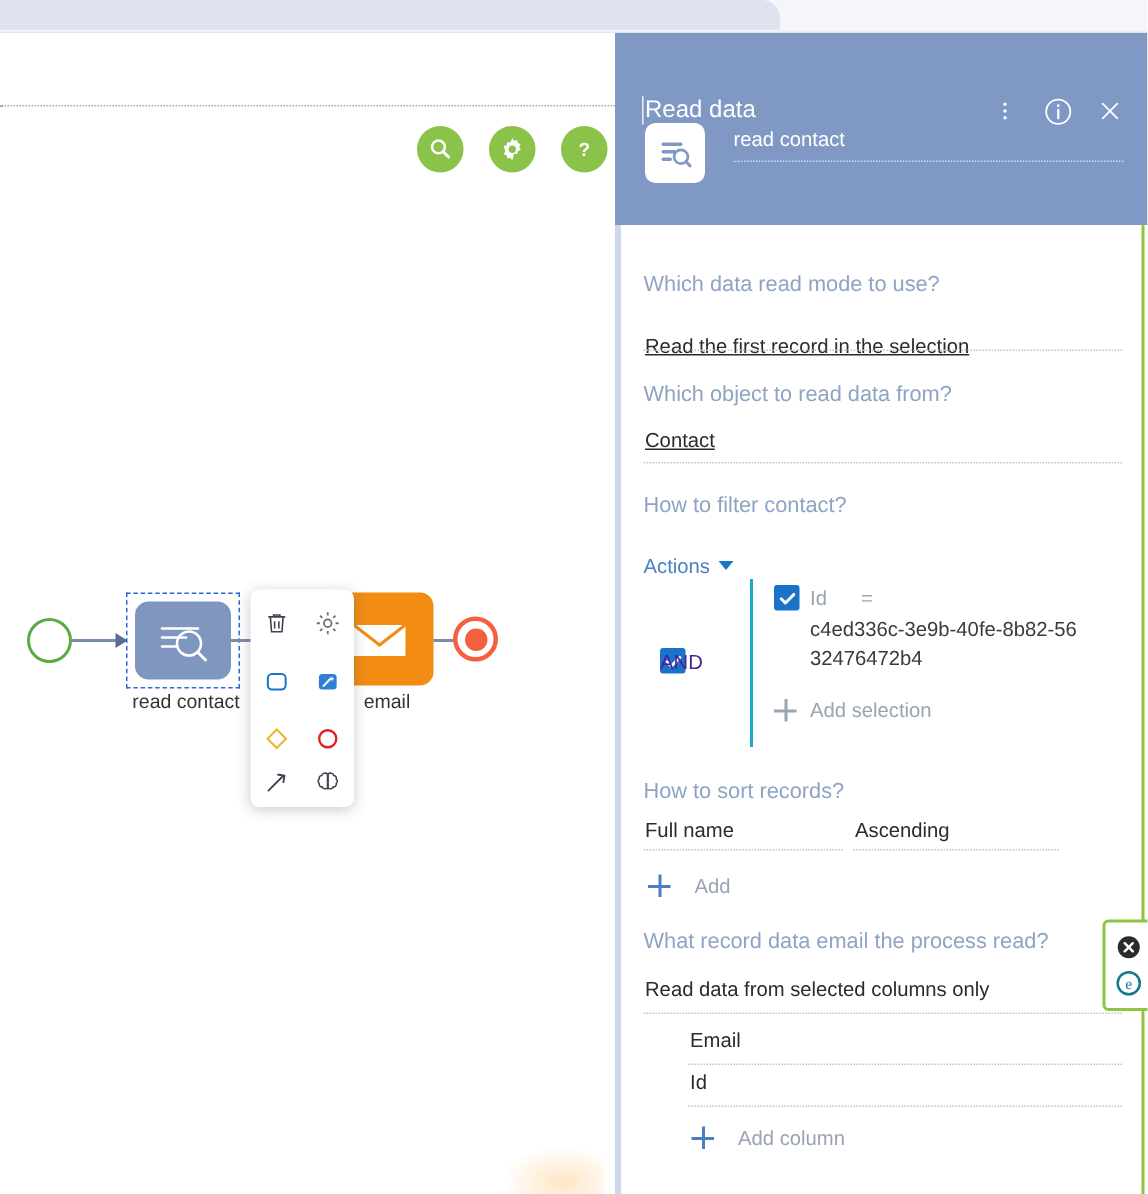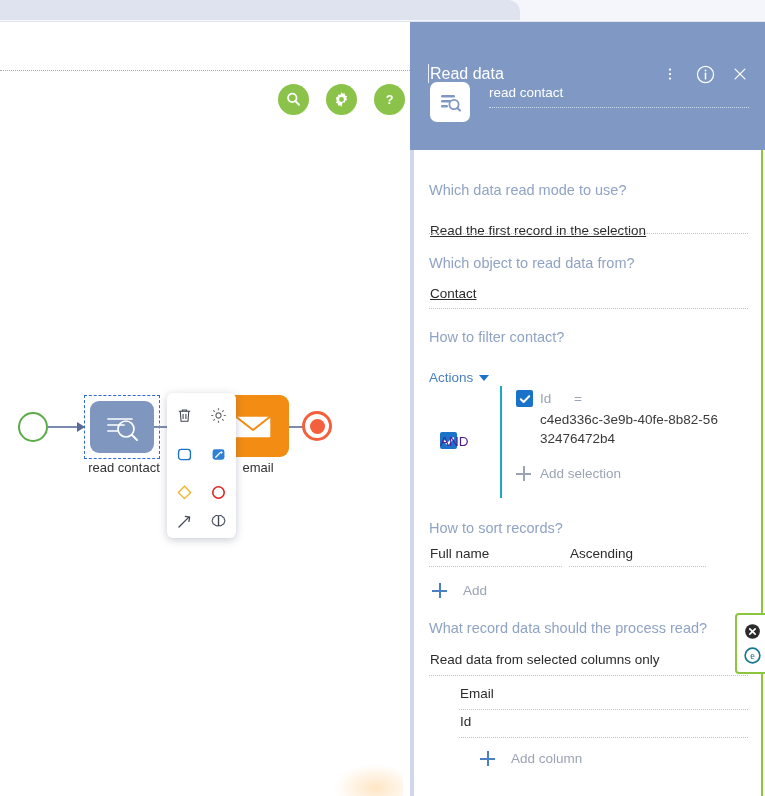--- a/index.html
+++ b/index.html
@@ -338,31 +338,31 @@
 <div class="fieldval" style="left:430px;top:546px;">Full name</div>
 <div class="dotrule" style="left:429px;top:566px;width:133px;"></div>
 <div class="fieldval" style="left:570px;top:546px;">Ascending</div>
 <div class="dotrule" style="left:569px;top:566px;width:137px;"></div>
 
 <div class="plusrow" style="left:432px;top:583px;gap:16px;">
   <span class="plus"></span>
   <span class="txt">Add</span>
 </div>
 
-<div class="q" style="left:429px;top:620px;">What record data should the process read?</div>
+<div class="q" style="left:429px;top:620px;">What record data email the process read?</div>
 <div class="fieldval" style="left:430px;top:652px;">Read data from selected columns only</div>
 <div class="dotrule" style="left:429px;top:675px;width:319px;"></div>
 
 <div class="fieldval" style="left:460px;top:686px;">Email</div>
 <div class="dotrule" style="left:459px;top:709px;width:289px;"></div>
 
 <div class="fieldval" style="left:460px;top:714px;">Id</div>
 <div class="dotrule" style="left:459px;top:737px;width:289px;"></div>
 
-<div class="plusrow" style="left:480px;top:751px;gap:16px;">
+<div class="plusrow" style="left:461px;top:751px;gap:16px;">
   <span class="plus"></span>
   <span class="txt">Add column</span>
 </div>
 
 <div id="side-widget">
   <div class="sw-ic">
     <svg width="19" height="19" viewBox="0 0 24 24">
       <circle cx="12" cy="12" r="9.3" fill="#2b2b2b"></circle>
       <line x1="8.6" y1="8.6" x2="15.4" y2="15.4" stroke="#fff" stroke-width="2.1" stroke-linecap="round"></line>
       <line x1="15.4" y1="8.6" x2="8.6" y2="15.4" stroke="#fff" stroke-width="2.1" stroke-linecap="round"></line>

